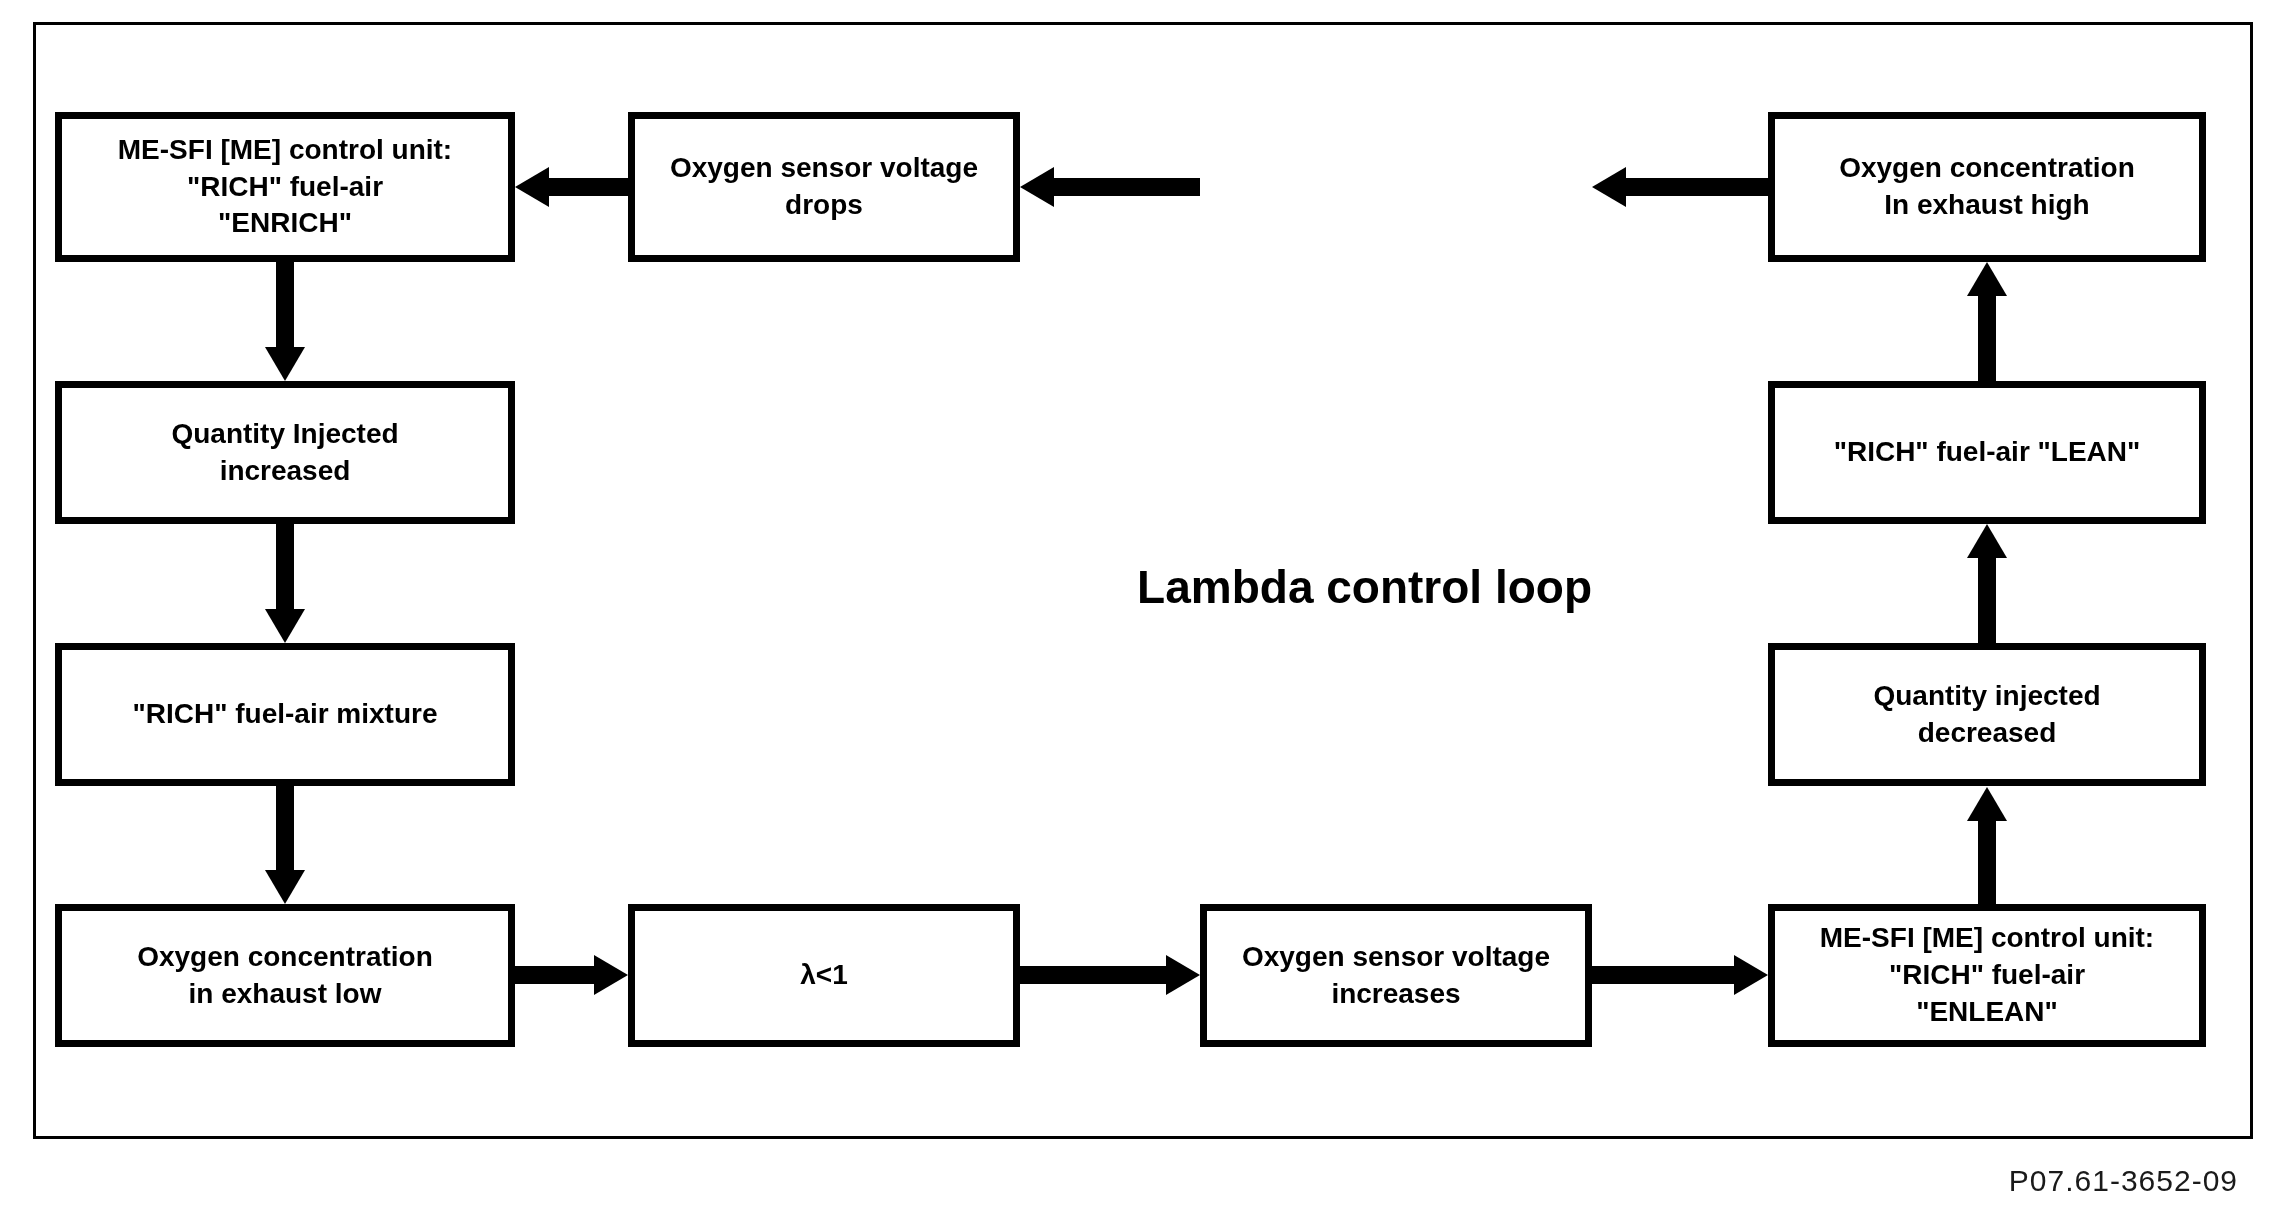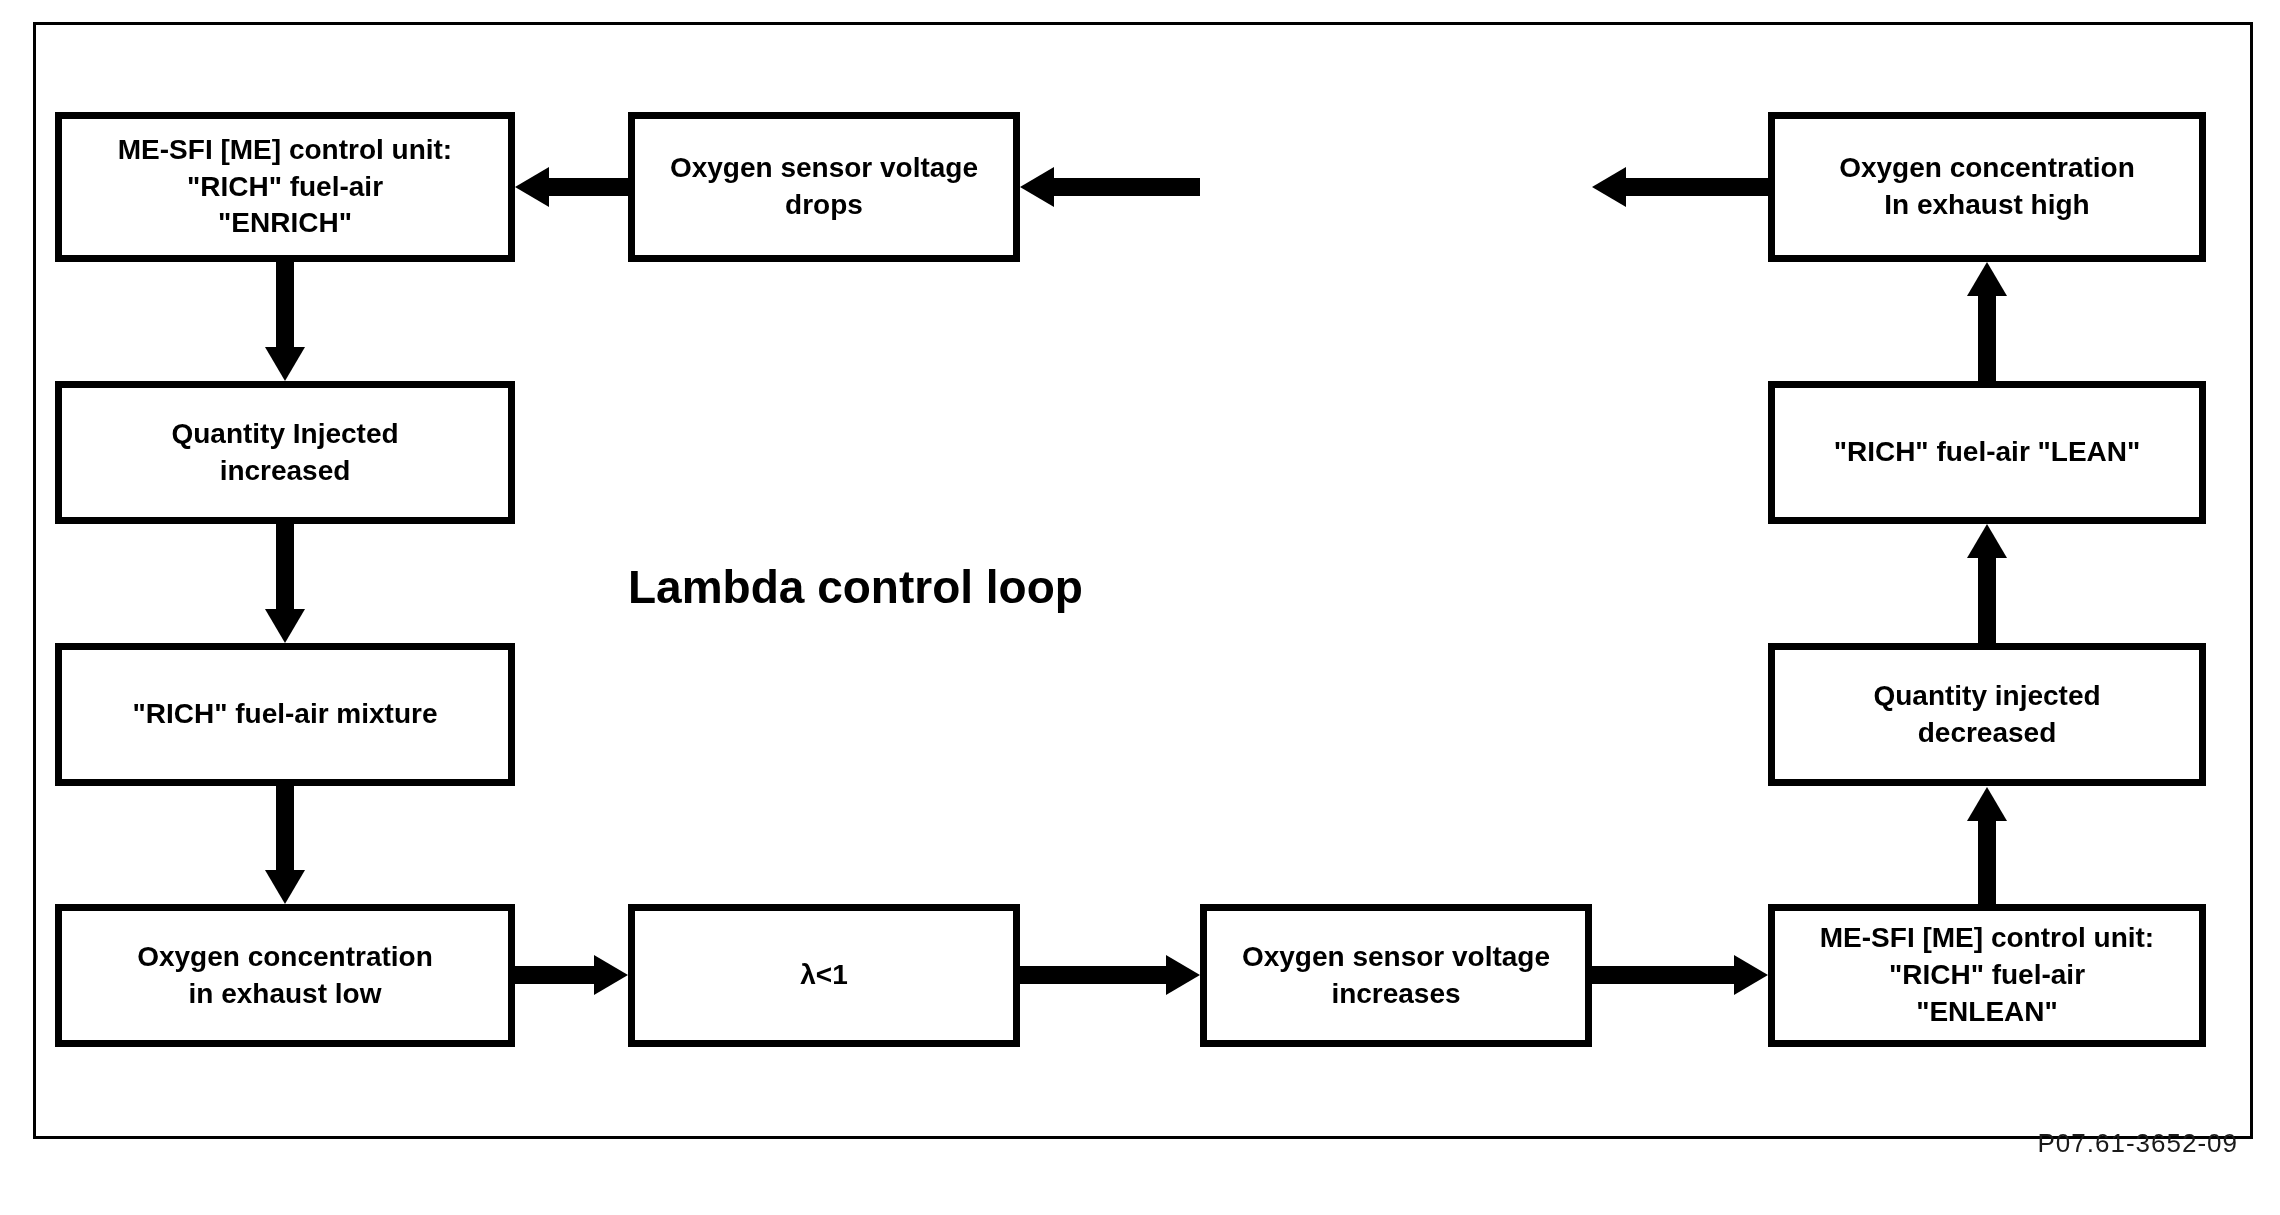--- a/index.html
+++ b/index.html
@@ -34,29 +34,29 @@
     font-size: 28px;
     line-height: 1.32;
     color: #000;
     white-space: pre-line;
     padding: 0 10px;
   }
   .diagram-title {
     position: absolute;
     left: 628px; top: 560px;
     width: 964px;
-    text-align: left;
+    text-align: right;
     font-weight: bold;
     font-size: 46px;
     color: #000;
   }
   .ref-number {
     position: absolute;
-    right: 42px; top: 1128px;
-    font-size: 26px;
+    right: 42px; top: 1164px;
+    font-size: 30px;
     font-weight: normal;
     color: #1a1a1a;
     letter-spacing: 1px;
   }
   
   .arrow { position: absolute; display: flex; }
   .arrow.h { height: 40px; flex-direction: row; align-items: center; }
   .arrow.h .shaft { flex: 1; height: 18px; background: #000; }
   .arrow.v { width: 40px; flex-direction: column; align-items: center; }
   .arrow.v .shaft { flex: 1; width: 18px; background: #000; }

